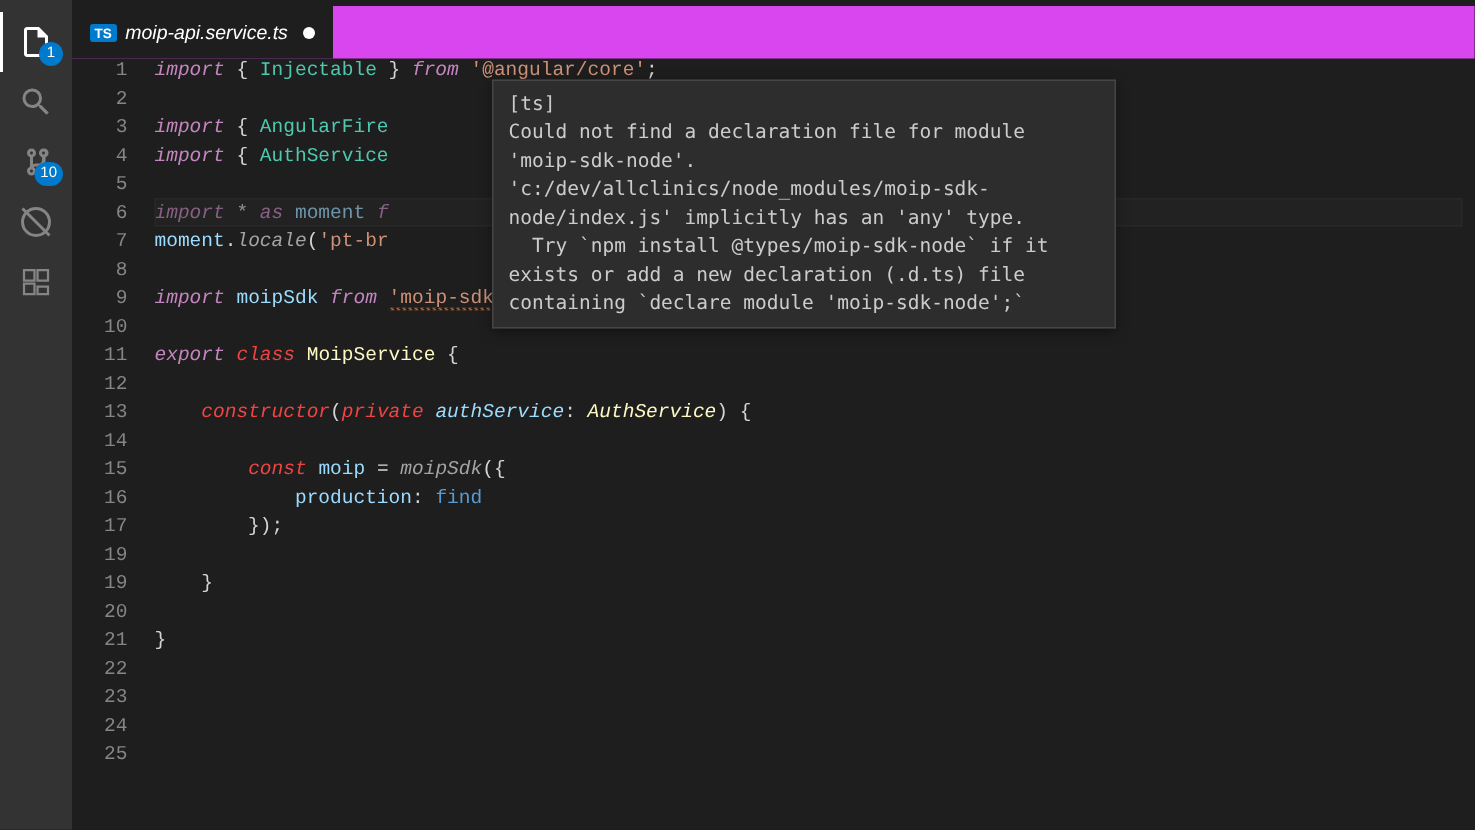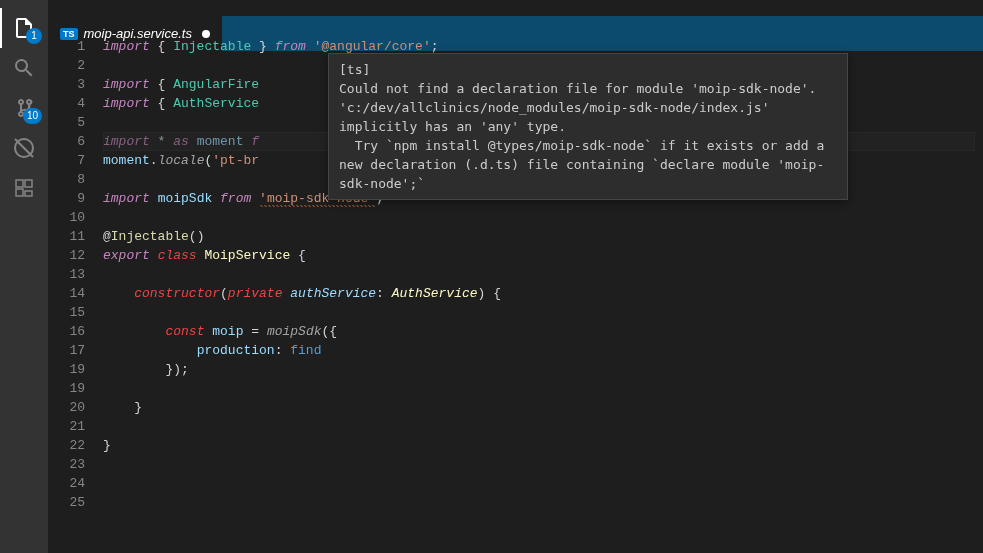--- a/index.html
+++ b/index.html
@@ -31,22 +31,22 @@
   .activity-item.active svg { fill: #fff; }
   .badge {
     position: absolute; bottom: 4px; right: 6px;
     background: #007acc; color: #fff;
     border-radius: 10px; font-size: 10px;
     min-width: 16px; height: 16px; line-height: 16px;
     text-align: center; padding: 0 4px;
     font-family: sans-serif;
   }
   .tabs-row {
-    position: absolute; top: 16px; left: 48px; right: 0; height: 35px;
-    background: #0c4a6e;
+    position: absolute; top: 4px; left: 48px; right: 0; height: 35px;
+    background: #d946ef;
     display: flex;
   }
   .tab {
     height: 35px; display: flex; align-items: center; gap: 6px;
     padding: 0 12px; background: #1e1e1e;
     font-family: 'Segoe UI', sans-serif; font-size: 13px;
     font-style: italic; color: #fff;
     cursor: pointer;
   }
   .ts-badge {
@@ -80,21 +80,21 @@
   .line-hl {
     position: absolute; left: 0; right: 8px; top: 97px; height: 19px;
     border: 1px solid #282828; background: rgba(40,40,40,0.4);
   }
   .err-underline {
     background-image: linear-gradient(45deg, transparent 40%, #ce723b 40%, #ce723b 60%, transparent 60%);
     background-size: 4px 2px; background-repeat: repeat-x; background-position: bottom;
     padding-bottom: 1px;
   }
   .hover-tip {
-    position: absolute; left: 225px; top: 18px; width: 520px;
+    position: absolute; left: 225px; top: 18px; width: 416px;
     background: #2d2d2d; border: 1px solid #454545; color: #cccccc;
     padding: 6px 10px; font-size: 13px; line-height: 19px;
     font-family: Consolas, monospace;
     z-index: 10;
     box-shadow: 0 2px 8px rgba(0,0,0,0.4);
   }
 </style>
 </head>
 <body>
 
@@ -172,21 +172,20 @@
     <div class="line"><span class="kw-pink">import</span><span class="punc"> { </span><span class="cls">Injectable</span><span class="punc"> } </span><span class="kw-pink">from</span><span> </span><span class="str">'@angular/core'</span><span class="punc">;</span></div>
     <div class="line"></div>
     <div class="line"><span class="kw-pink">import</span><span class="punc"> { </span><span class="cls">AngularFire</span></div>
     <div class="line"><span class="kw-pink">import</span><span class="punc"> { </span><span class="cls">AuthService</span></div>
     <div class="line"></div>
     <div class="line"><span class="kw-pink">import</span><span class="punc"> * </span><span class="kw-pink">as</span><span> </span><span class="var">moment</span><span class="kw-pink"> f</span></div>
     <div class="line"><span class="var">moment</span><span class="punc">.</span><span class="fn">locale</span><span class="punc">(</span><span class="str">'pt-br</span></div>
     <div class="line"></div>
     <div class="line"><span class="kw-pink">import</span><span> </span><span class="var">moipSdk</span><span> </span><span class="kw-pink">from</span><span> </span><span class="str err-underline">'moip-sdk-node'</span><span class="punc">;</span></div>
     <div class="line"></div>
-    <div class="line"><span class="punc">@</span><span class="deco">Injectable</span><span class="punc">()</span></div>
     <div class="line"><span class="kw-pink">export</span><span> </span><span class="kw-blue">class</span><span> </span><span class="cls-u">MoipService</span><span class="punc"> {</span></div>
     <div class="line"></div>
     <div class="line"><span>    </span><span class="kw-blue">constructor</span><span class="punc">(</span><span class="kw-blue">private</span><span> </span><span class="var" style="font-style:italic">authService</span><span class="punc">: </span><span class="cls-u" style="font-style:italic">AuthService</span><span class="punc">) {</span></div>
     <div class="line"></div>
     <div class="line"><span>        </span><span class="kw-blue">const</span><span> </span><span class="var">moip</span><span class="punc"> = </span><span class="fn">moipSdk</span><span class="punc">({</span></div>
     <div class="line"><span>            </span><span class="var">production</span><span class="punc">: </span><span class="lit">find</span></div>
     <div class="line"><span class="punc">        });</span></div>
     <div class="line"></div>
     <div class="line"><span class="punc">    }</span></div>
     <div class="line"></div>

